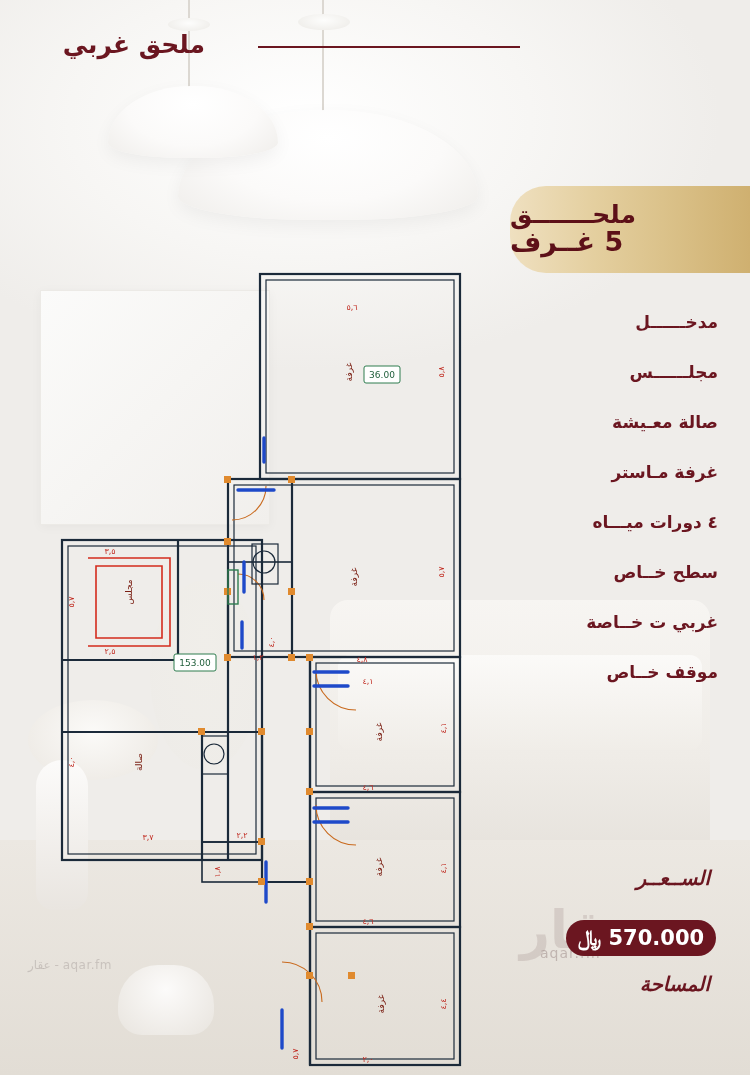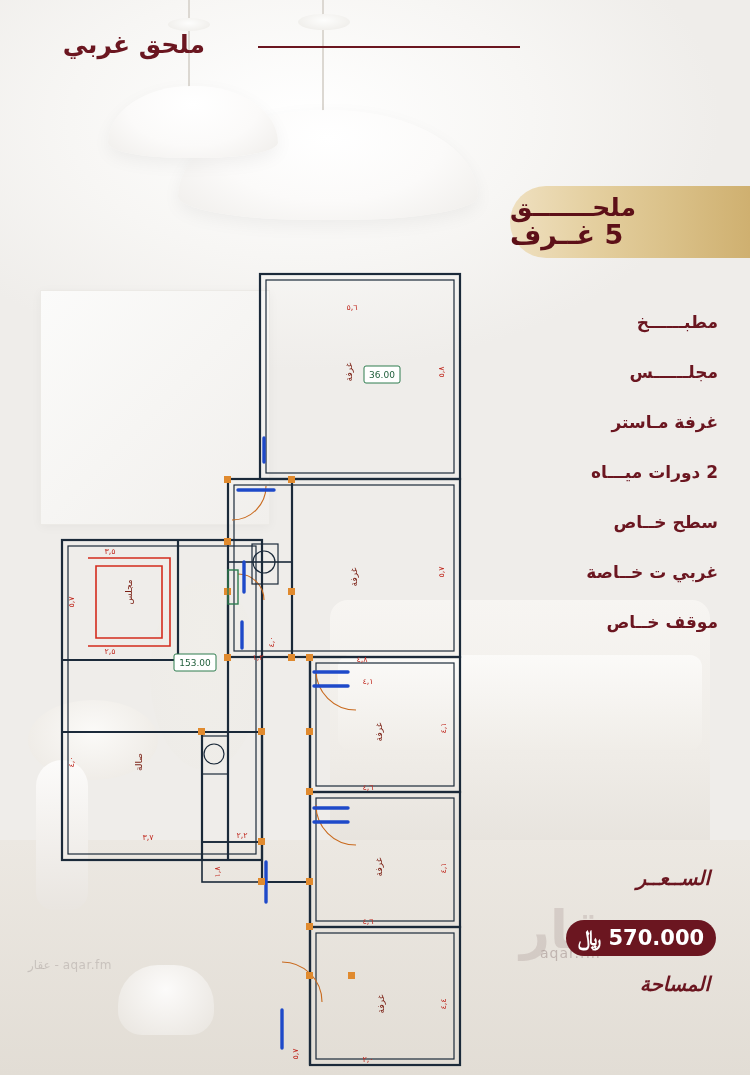--- a/index.html
+++ b/index.html
@@ -85,21 +85,21 @@
     direction:rtl; letter-spacing:.5px;
     white-space:nowrap;
   }
   .top-rule {
     position:absolute; left:258px; top:46px; width:262px; height:2px;
     background:#6b1620;
   }
 
   
   .badge-main {
-    position:absolute; left:510px; top:186px; width:240px; height:72px;
+    position:absolute; left:510px; top:186px; width:240px; height:87px;
     background: linear-gradient(90deg,#efe0c0 0%, #e4cf9f 35%, #d9bf86 70%, #cfb070 100%);
     border-radius: 36px 0 0 36px;
     display:flex; flex-direction:column; align-items:flex-end; justify-content:center;
     padding: 0 4px 0 0;
     direction:rtl;
   }
   .badge-main .l1 {
     font-size:25px; font-weight:700; color:#5d1018; letter-spacing:7px;
     line-height:1.05;
   }
@@ -182,24 +182,25 @@
 
   <div class="top-title">ملحق غربي</div>
   <div class="top-rule"></div>
 
   <div class="badge-main">
     <div class="l1">ملحـــــــق</div>
     <div class="l2">5 غــرف</div>
   </div>
 
   <div class="feature-list">
-    <div class="feature">مطبــــــخ</div>
+    <div class="feature">مدخــــــل</div>
     <div class="feature">مجلــــــس</div>
+    <div class="feature">صالة معـيشة</div>
     <div class="feature">غرفة مـاستر</div>
-    <div class="feature">2 دورات ميـــاه</div>
+    <div class="feature">٤ دورات ميـــاه</div>
     <div class="feature">سطح خــاص</div>
     <div class="feature">غربي ت خــاصة</div>
     <div class="feature">موقف خــاص</div>
   </div>
 
   <div class="watermark">عقار</div>
   <div class="watermark-sub">aqar.fm</div>
   <div class="watermark-faint">عقار - aqar.fm</div>
 
   <div class="price-label">الســعــر</div>

